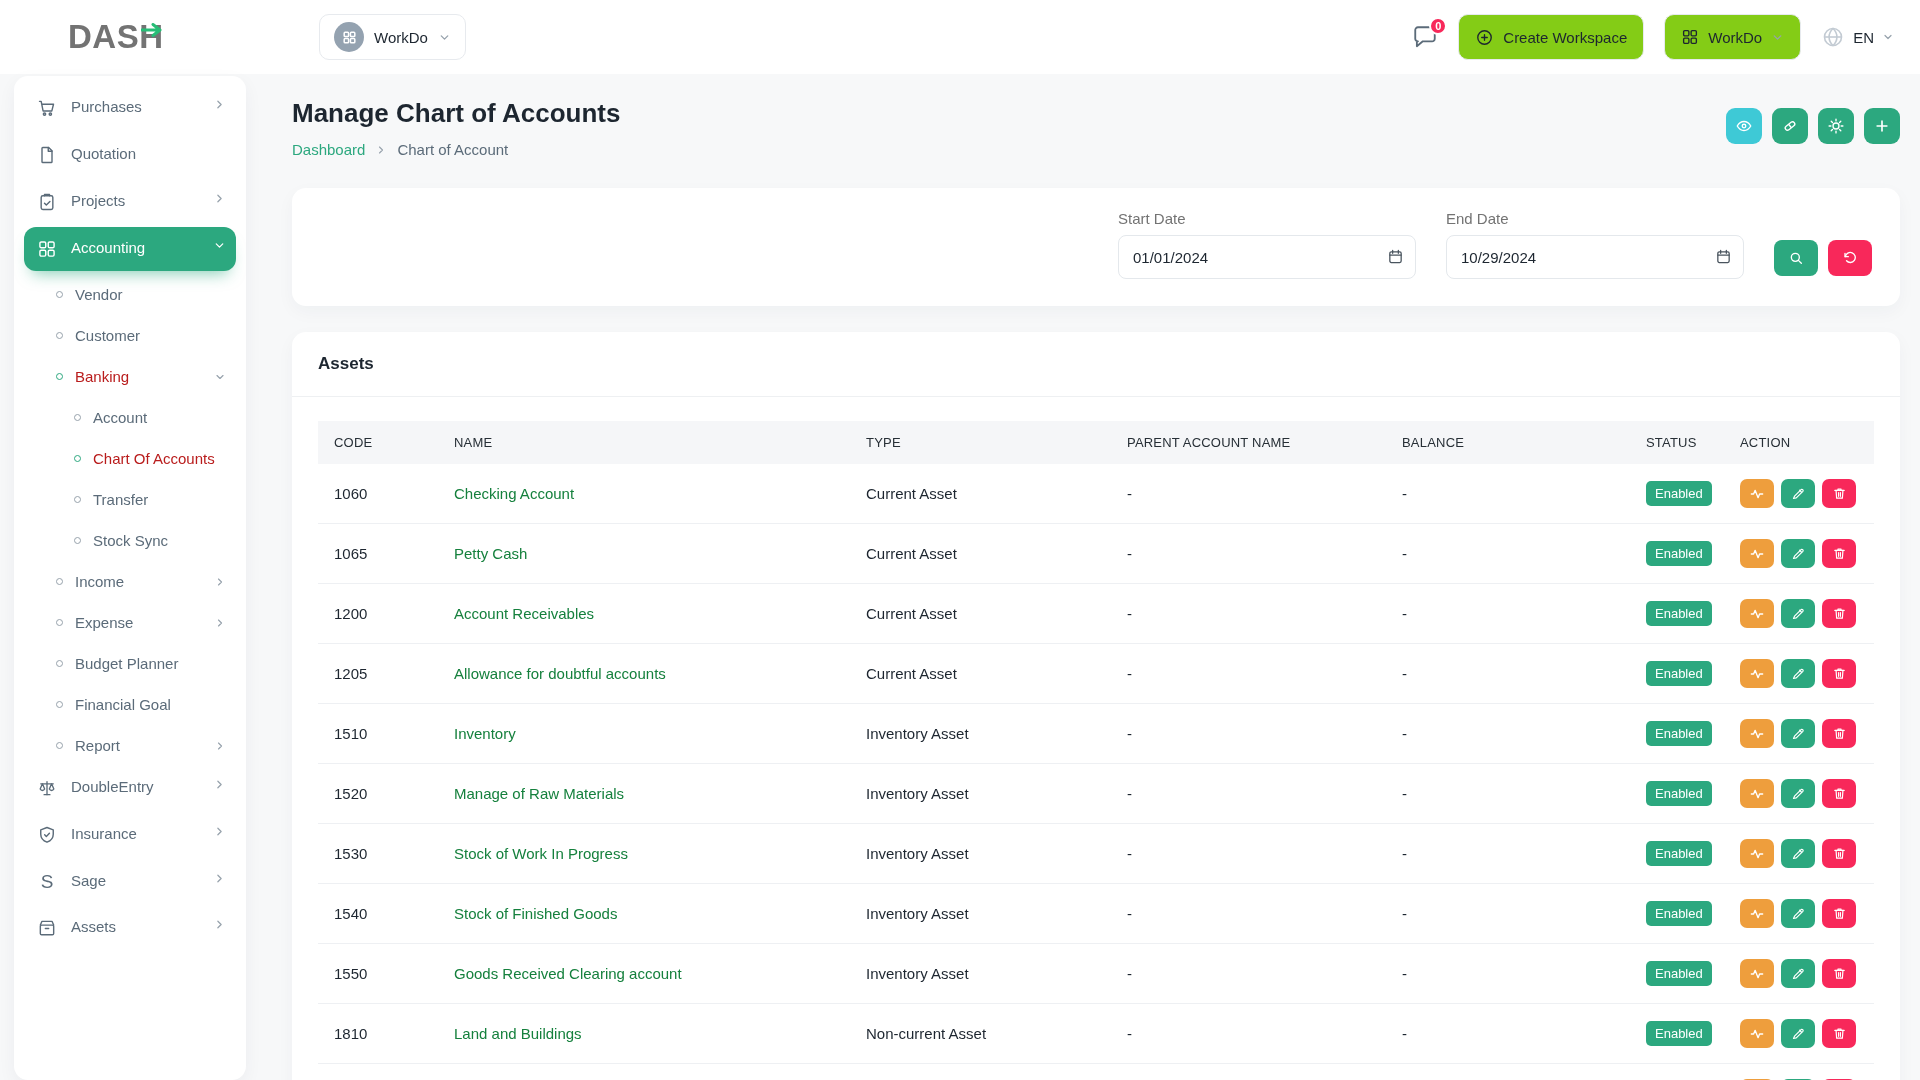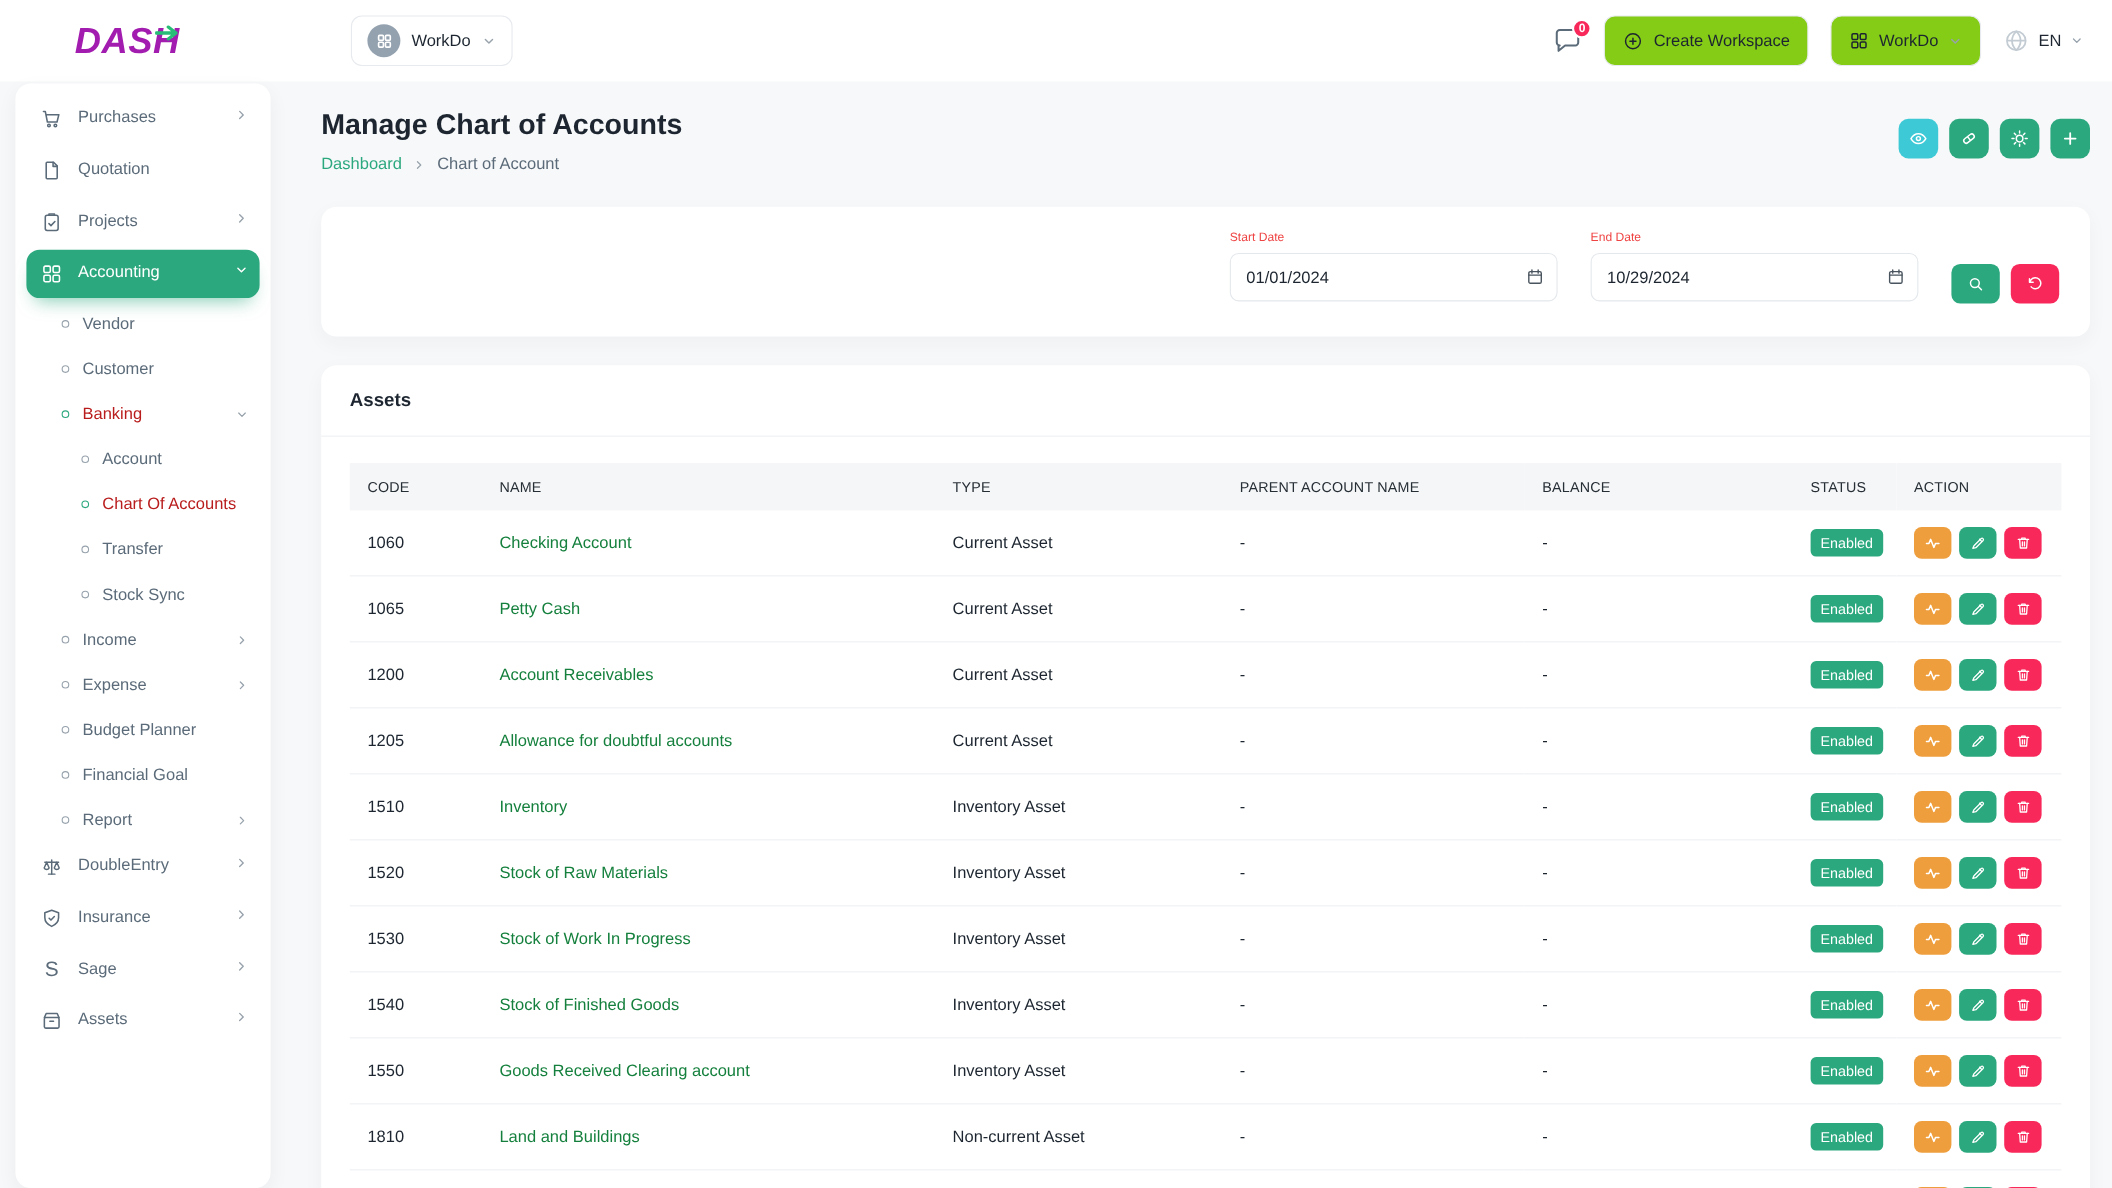--- a/index.html
+++ b/index.html
@@ -5,21 +5,21 @@
   *{box-sizing:border-box}
   html,body{margin:0;padding:0;width:1920px;height:1080px;overflow:hidden;background:#f7f8f9;
     font-family:"Liberation Sans",sans-serif;color:#1d2630}
   button{font-family:inherit;border:none;background:none;cursor:pointer;padding:0;color:inherit}
   a{text-decoration:none;cursor:pointer}
   svg{display:block}
 
   
   .topbar{height:74px;background:#fff;display:flex;align-items:center;padding-right:26px}
   .logo{width:291px;padding-left:68px;display:flex;align-items:center}
-  .logo-text{font-size:33px;font-weight:800;font-style:italic;letter-spacing:.5px;color:#a21caf}
+  .logo-text{font-size:33px;font-weight:800;letter-spacing:.5px;color:#737373}
   .logo-arrow{margin-left:-23px;margin-top:-14px}
   .ws-chip{margin-left:28px;height:46px;border:1px solid #e7eaee;border-radius:10px;display:flex;
     align-items:center;gap:10px;padding:0 14px;background:#fff;font-size:15px}
   .ws-avatar{width:30px;height:30px;border-radius:50%;background:#94a2b0;display:flex;align-items:center;justify-content:center;color:#fff}
   .chev{color:#97a2ac}
   .top-right{margin-left:auto;display:flex;align-items:center;gap:20px}
   .icon-btn{position:relative;color:#5b6b79;display:flex;align-items:center;justify-content:center}
   .count-badge{position:absolute;top:-7px;right:-9px;min-width:18px;height:18px;border-radius:9px;
     background:#f8285a;color:#fff;font-size:11px;font-weight:700;display:flex;align-items:center;
     justify-content:center;border:2px solid #fff;padding:0 3px}
@@ -54,21 +54,21 @@
   .page-title{margin:0;font-size:26px;font-weight:700;color:#1d2630}
   .breadcrumb{margin-top:12px;font-size:15px;color:#5b6b79;display:flex;gap:10px;align-items:center}
   .bc-link{color:#2ca87f}
   .head-actions{display:flex;gap:10px;margin-top:10px}
   .hbtn{width:36px;height:36px;border-radius:9px;display:flex;align-items:center;justify-content:center;color:#fff}
   .bg-info{background:#3ec9d6}.bg-green{background:#2ca87f}.bg-warn{background:#ee9e3d}.bg-danger{background:#f8285a}
 
   
   .filter-card{margin-top:30px;background:#fff;border-radius:14px;height:118px;display:flex;
     align-items:flex-start;justify-content:flex-end;gap:30px;padding:22px 28px 0;box-shadow:0 6px 18px rgba(32,46,70,.04)}
-  .fgroup label{display:block;font-size:11px;margin-bottom:8px;color:#ef4444}
+  .fgroup label{display:block;font-size:15px;margin-bottom:8px;color:#737373}
   .date-wrap{position:relative}
   .date-input{width:298px;height:44px;border:1px solid #e4e8ec;border-radius:8px;padding:0 40px 0 14px;
     font-size:15px;color:#1d2630;background:#fff;font-family:inherit}
   .cal-icon{position:absolute;right:12px;top:13px;color:#49545e}
   .fbtns{display:flex;gap:10px;margin-top:30px}
   .fbtn{width:44px;height:36px;border-radius:8px;display:flex;align-items:center;justify-content:center;color:#fff}
 
   
   .panel{margin-top:26px;background:#fff;border-radius:14px;box-shadow:0 6px 18px rgba(32,46,70,.04)}
   .panel-head{padding:22px 26px;border-bottom:1px solid #eef0f2;font-size:17px;font-weight:700;color:#1d2630}
@@ -631,21 +631,21 @@
                         <path d="M9.5 7V5h5v2"></path>
                         <path d="M6.5 7l.9 12.5h9.2L17.5 7"></path>
                         <path d="M10.5 10.5v6M13.5 10.5v6"></path>
                       </svg>
         </button>
       </div>
     </td>
   </tr>
               <tr>
     <td>1520</td>
-    <td><a class="name-link">Stock of Raw Materials</a></td>
+    <td><a class="name-link">Manage of Raw Materials</a></td>
     <td>Inventory Asset</td>
     <td>-</td>
     <td>-</td>
     <td><span class="badge">Enabled</span></td>
     <td>
       <div class="actions">
         <button class="act bg-warn">
           <svg width="16" height="16" viewBox="0 0 24 24" fill="none" stroke="#fff" stroke-width="2" stroke-linecap="round" stroke-linejoin="round">
                         <path d="M3.5 12h3.4l2.3-5.5 4.4 11 2.3-5.5h4.6"></path>
                       </svg>

